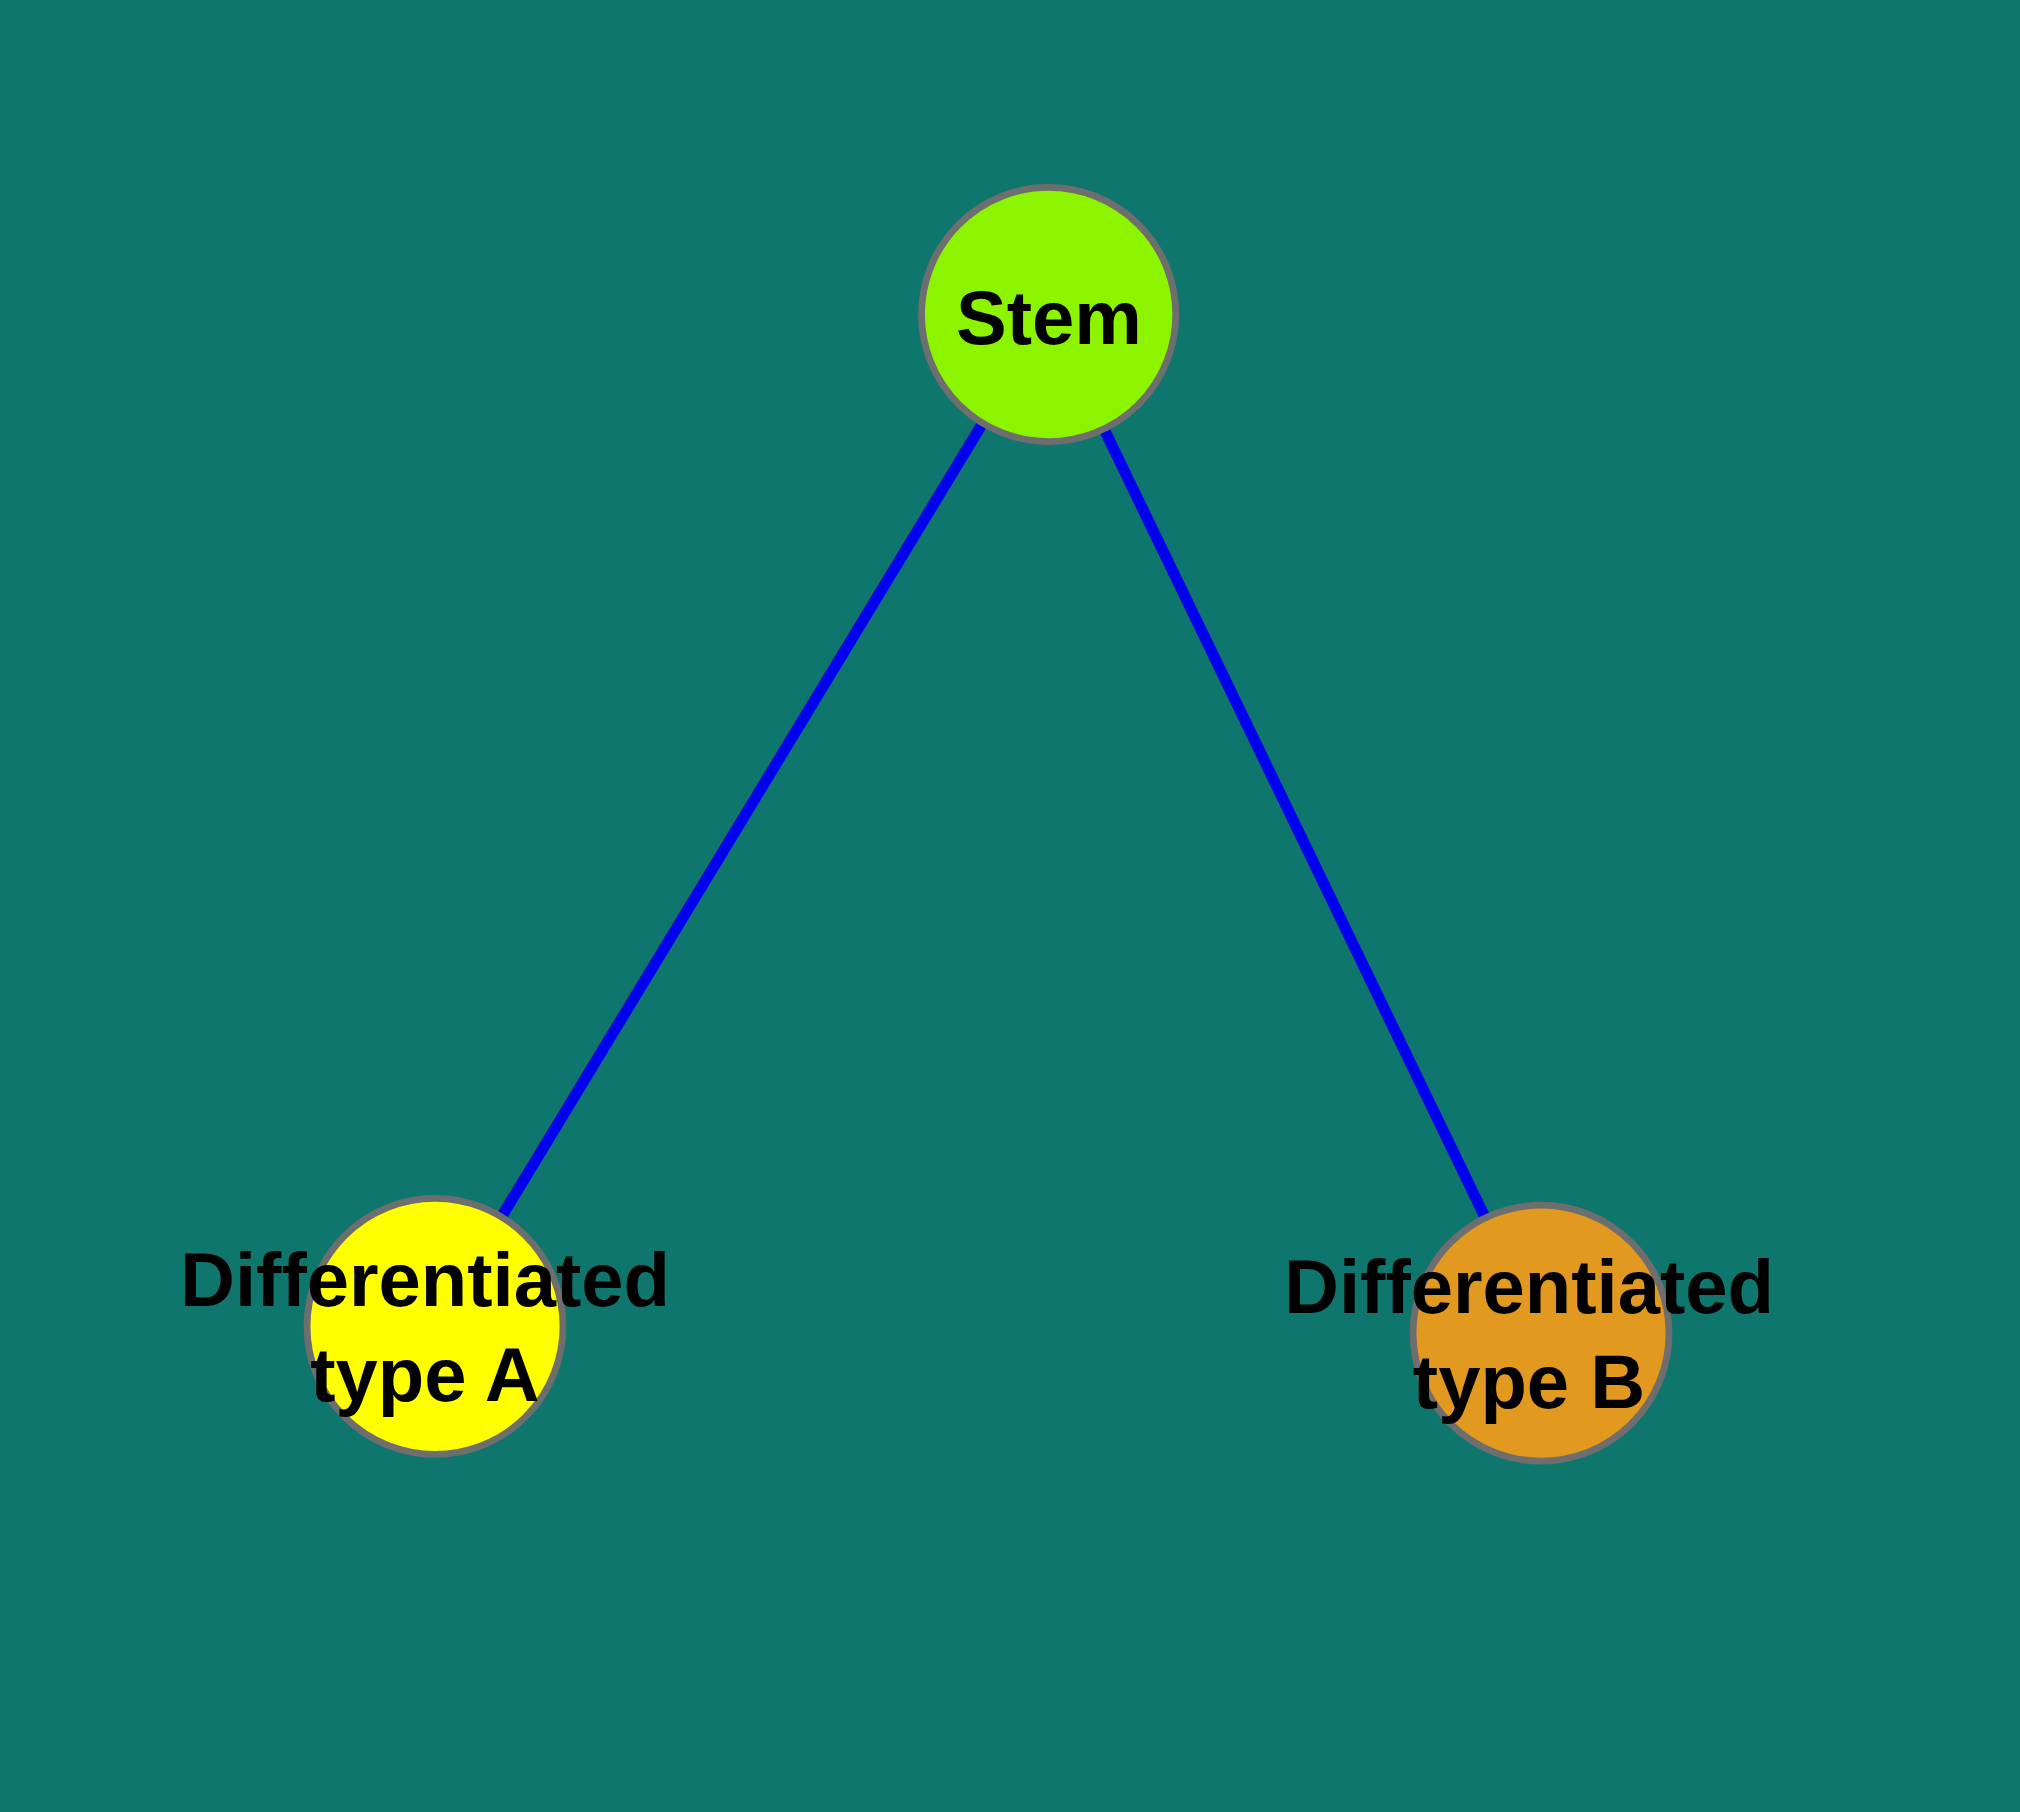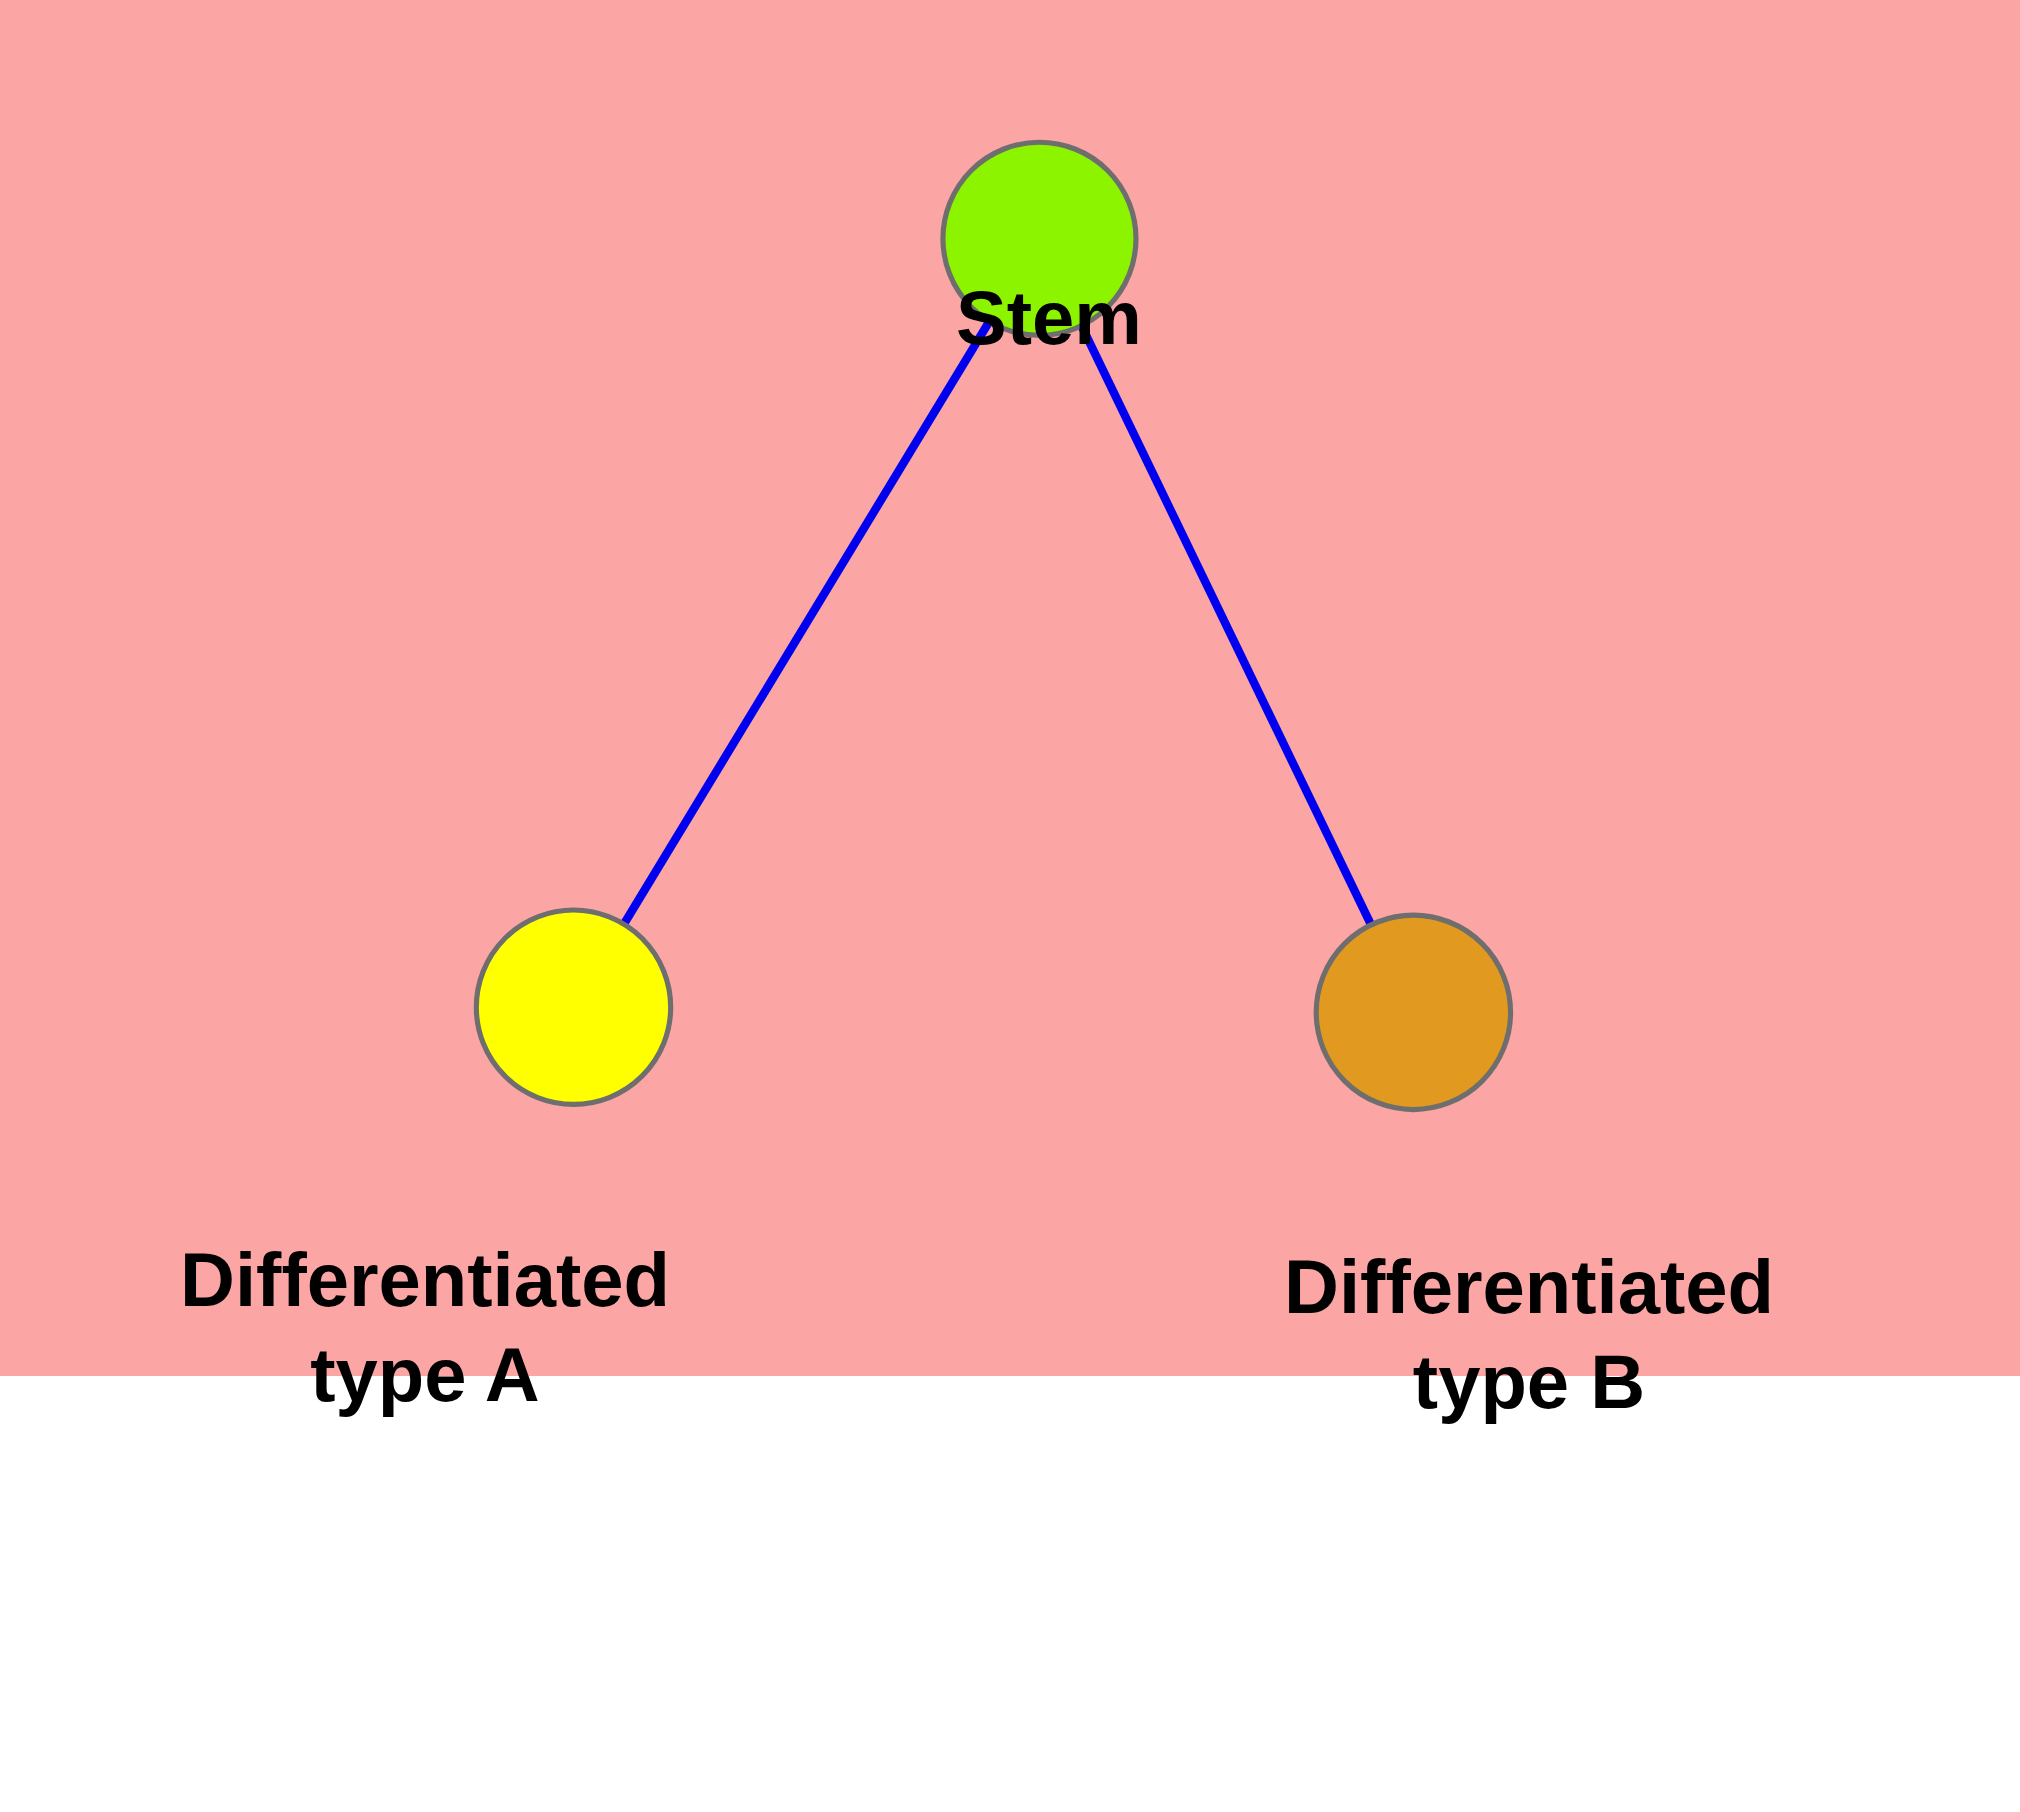--- a/index.html
+++ b/index.html
@@ -8,22 +8,22 @@
   }
   body {
     width: 2021px;
     height: 1812px;
     overflow: hidden;
     font-family: "Liberation Sans", sans-serif;
   }
   .canvas {
     position: relative;
     width: 2021px;
-    height: 1376px;
-    background: #fca5a5;
+    height: 1812px;
+    background: #0f766e;
   }
   .diagram-svg {
     position: absolute;
     left: 0;
     top: 0;
     width: 100%;
     height: 100%;
     display: block;
   }
   .diagram-svg circle {

